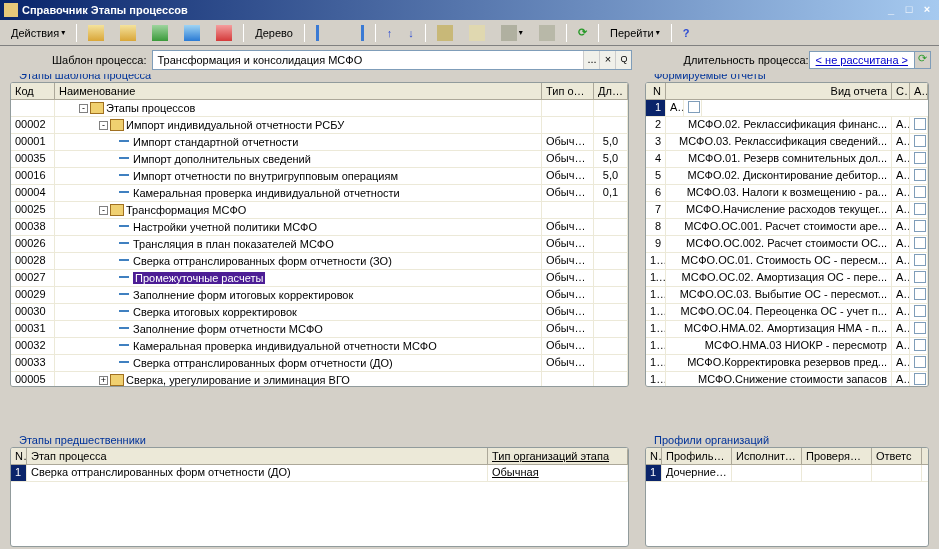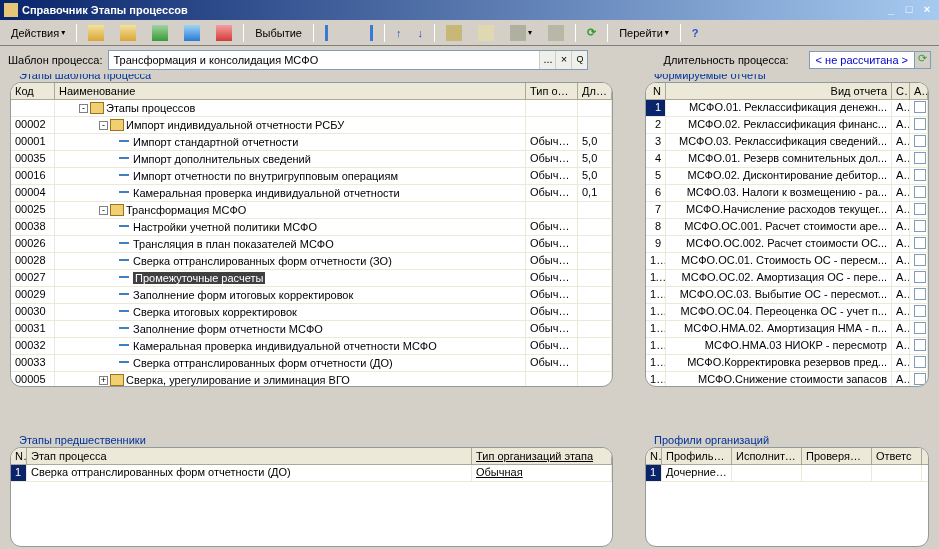--- a/index.html
+++ b/index.html
@@ -8,48 +8,48 @@
 .titlebar { background: linear-gradient(to right, #08246b, #a6caf0); color: #fff; height: 20px; display: flex; align-items: center; padding: 0 4px; font-weight: bold; }
 .titlebar .icon { width: 14px; height: 14px; background: #e6c77a; margin-right: 4px; }
 .titlebar .title { flex: 1; }
 .titlebar .winbtns { display: flex; gap: 2px; }
 .titlebar .winbtn { width: 16px; height: 14px; color: #fff; text-align: center; line-height: 12px; cursor: default; font-weight: bold; }
 .toolbar { background: #d4d0c8; border-bottom: 1px solid #808080; height: 26px; display: flex; align-items: center; padding: 2px 4px; gap: 2px; }
 .tbutton { padding: 2px 6px; border: 1px solid transparent; cursor: default; display: flex; align-items: center; gap: 2px; }
 .tsep { width: 1px; height: 18px; background: #808080; margin: 0 2px; border-right: 1px solid #fff; }
 .dropdown-arrow { font-size: 8px; }
 .icon-sq { width: 16px; height: 16px; display: inline-block; }
-.template-row { display: flex; align-items: center; padding: 4px 8px; gap: 6px; }
+.template-row { display: flex; align-items: center; padding: 4px 8px; gap: 6px; margin-left: 44px; }
 .template-row label { white-space: nowrap; }
 .template-input-wrap { flex: 1; display: flex; border: 1px solid #7f9db9; background: #a3a3a3; position: relative; max-width: 480px; }
 .template-input { flex: 1; border: none; padding: 2px 4px; outline: none; }
 .template-btn { width: 16px; height: 18px; border-left: 1px solid #ccc; text-align: center; line-height: 16px; cursor: default; background: #f0f0ea; }
-.duration { display: flex; align-items: center; gap: 20px; margin-left: auto; }
-.duration .val { border: 1px solid #7f9db9; background: #fff; padding: 2px 6px; color: #0000cc; cursor: default; }
+.duration { display: flex; align-items: center; gap: 0; margin-left: auto; }
+.duration .val { border: 1px solid #7f9db9; background: #fff; padding: 2px 6px; color: #0000cc; text-decoration: underline; cursor: default; }
 .duration .refresh { width: 16px; height: 18px; border: 1px solid #7f9db9; border-left: none; text-align: center; }
 .fieldset { margin: 2px 6px; position: relative; }
 .fieldset-label { color: #003399; position: absolute; top: -7px; left: 6px; background: #d4d0c8; padding: 0 3px; z-index: 1; }
-.fieldset-box { border: 1px solid #919b9c; border-radius: 11px; background: #d4d0c8; }
-.main-area { display: flex; flex: 1; gap: 20px; padding: 0 4px; overflow: hidden; }
+.fieldset-box { border: 1px solid #919b9c; border-radius: 3px; background: #d4d0c8; }
+.main-area { display: flex; flex: 1; gap: 4px; padding: 0 4px; overflow: hidden; }
 .left-col { display: flex; flex-direction: column; flex: 1; gap: 6px; overflow: hidden; }
 .right-col { display: flex; flex-direction: column; width: 296px; gap: 6px; overflow: hidden; }
 .grid { background: #fff; border: 1px solid #919b9c; overflow: auto; }
 .grid-hdr { display: flex; background: #ece9d8; border-bottom: 1px solid #aca899; position: sticky; top: 0; }
 .grid-hdr > div { border-right: 1px solid #aca899; padding: 2px 4px; white-space: nowrap; overflow: hidden; text-overflow: ellipsis; }
 .grid-row { display: flex; border-bottom: 1px solid #ece9d8; height: 17px; }
 .grid-row > div { border-right: 1px solid #ece9d8; padding: 1px 4px; white-space: nowrap; overflow: hidden; text-overflow: ellipsis; }
-.grid-row.sel .cell-sel { background: #404040; color: #fff; }
+.grid-row.sel .cell-sel { background: #4c1d95; color: #fff; }
 .tree-cell { display: flex; align-items: center; gap: 2px; }
 .tree-toggle { width: 9px; height: 9px; border: 1px solid #808080; text-align: center; line-height: 7px; font-size: 9px; background: #fff; cursor: default; }
 .folder-icon { width: 14px; height: 12px; background: #f0d070; border: 1px solid #a07020; display: inline-block; }
 .leaf-icon { width: 10px; height: 4px; border-top: 2px solid #4080c0; display: inline-block; margin-right: 2px; } 
 .indent1 { padding-left: 24px !important; } 
 .indent2 { padding-left: 44px !important; } 
 .indent3 { padding-left: 64px !important; }
-.col-code { width: 44px; } .col-name { flex: 1; min-width: 0; } .col-type { width: 52px; } .col-dur { width: 34px; text-align: left; }
+.col-code { width: 44px; } .col-name { flex: 1; min-width: 0; } .col-type { width: 52px; } .col-dur { width: 34px; text-align: center; }
 .col-rn { width: 20px; text-align: right; } .col-rname { flex: 1; min-width: 0; text-align: right; } .col-rc { width: 18px; } .col-ra { width: 18px; }
 .col-pn { width: 16px; } .col-pname { flex: 1; } .col-ptype { width: 140px; text-decoration: underline; }
 .col-on { width: 16px; } .col-o1 { width: 70px; } .col-o2 { width: 70px; } .col-o3 { width: 70px; } .col-o4 { width: 50px; }
 .checkbox-cell { width: 12px; height: 12px; border: 1px solid #7f9db9; background: #fff; margin: auto; }
 .marker { background: #0a246a; color: #fff; }
 .grid-etapy { height: 305px; margin-top: 6px; }
 .grid-reports { height: 305px; margin-top: 6px; }
 .grid-pred { height: 100px; margin-top: 6px; }
 .grid-org { height: 100px; margin-top: 6px; }
 </style>
@@ -83,21 +83,21 @@
         <span class="icon-sq" style="background:linear-gradient(#9ed49e,#3a9a3a)"></span>
       </div>
     <div class="tbutton">
         <span class="icon-sq" style="background:linear-gradient(#9ed4f4,#2a7ad4)"></span>
       </div>
     <div class="tbutton">
         <span class="icon-sq" style="background:linear-gradient(#f49e9e,#d43a3a)"></span>
       </div>
     <span class="tsep"></span>
     <div class="tbutton">
-        <span>Выбытие</span>
+        <span>Дерево</span>
       </div>
     <span class="tsep"></span>
     <div class="tbutton">
         <span class="icon-sq" style="border-left:3px solid #3a7ad4"></span>
       </div>
     <div class="tbutton">
         <span class="icon-sq" style="border-right:3px solid #3a7ad4"></span>
       </div>
     <span class="tsep"></span>
     <div class="tbutton">
@@ -344,21 +344,20 @@
         <span class="fieldset-label">Формируемые отчеты</span>
         <div class="fieldset-box grid grid-reports" id="grid-reports">
           <div class="grid-hdr">
             <div class="col-rn">N</div>
             <div class="col-rname">Вид отчета</div>
             <div class="col-rc">С...</div>
             <div class="col-ra">А...</div>
           </div>
         <div class="grid-row">
               <div class="col-rn marker">1</div>
-              <div class="col-rname">МСФО.01. Реклассификация денежн...</div>
               <div class="col-rc">А...</div>
               <div class="col-ra">
                 <div class="checkbox-cell"></div>
               </div>
             </div>
             <div class="grid-row">
               <div class="col-rn">2</div>
               <div class="col-rname">МСФО.02. Реклассификация финанс...</div>
               <div class="col-rc">А...</div>
               <div class="col-ra">

